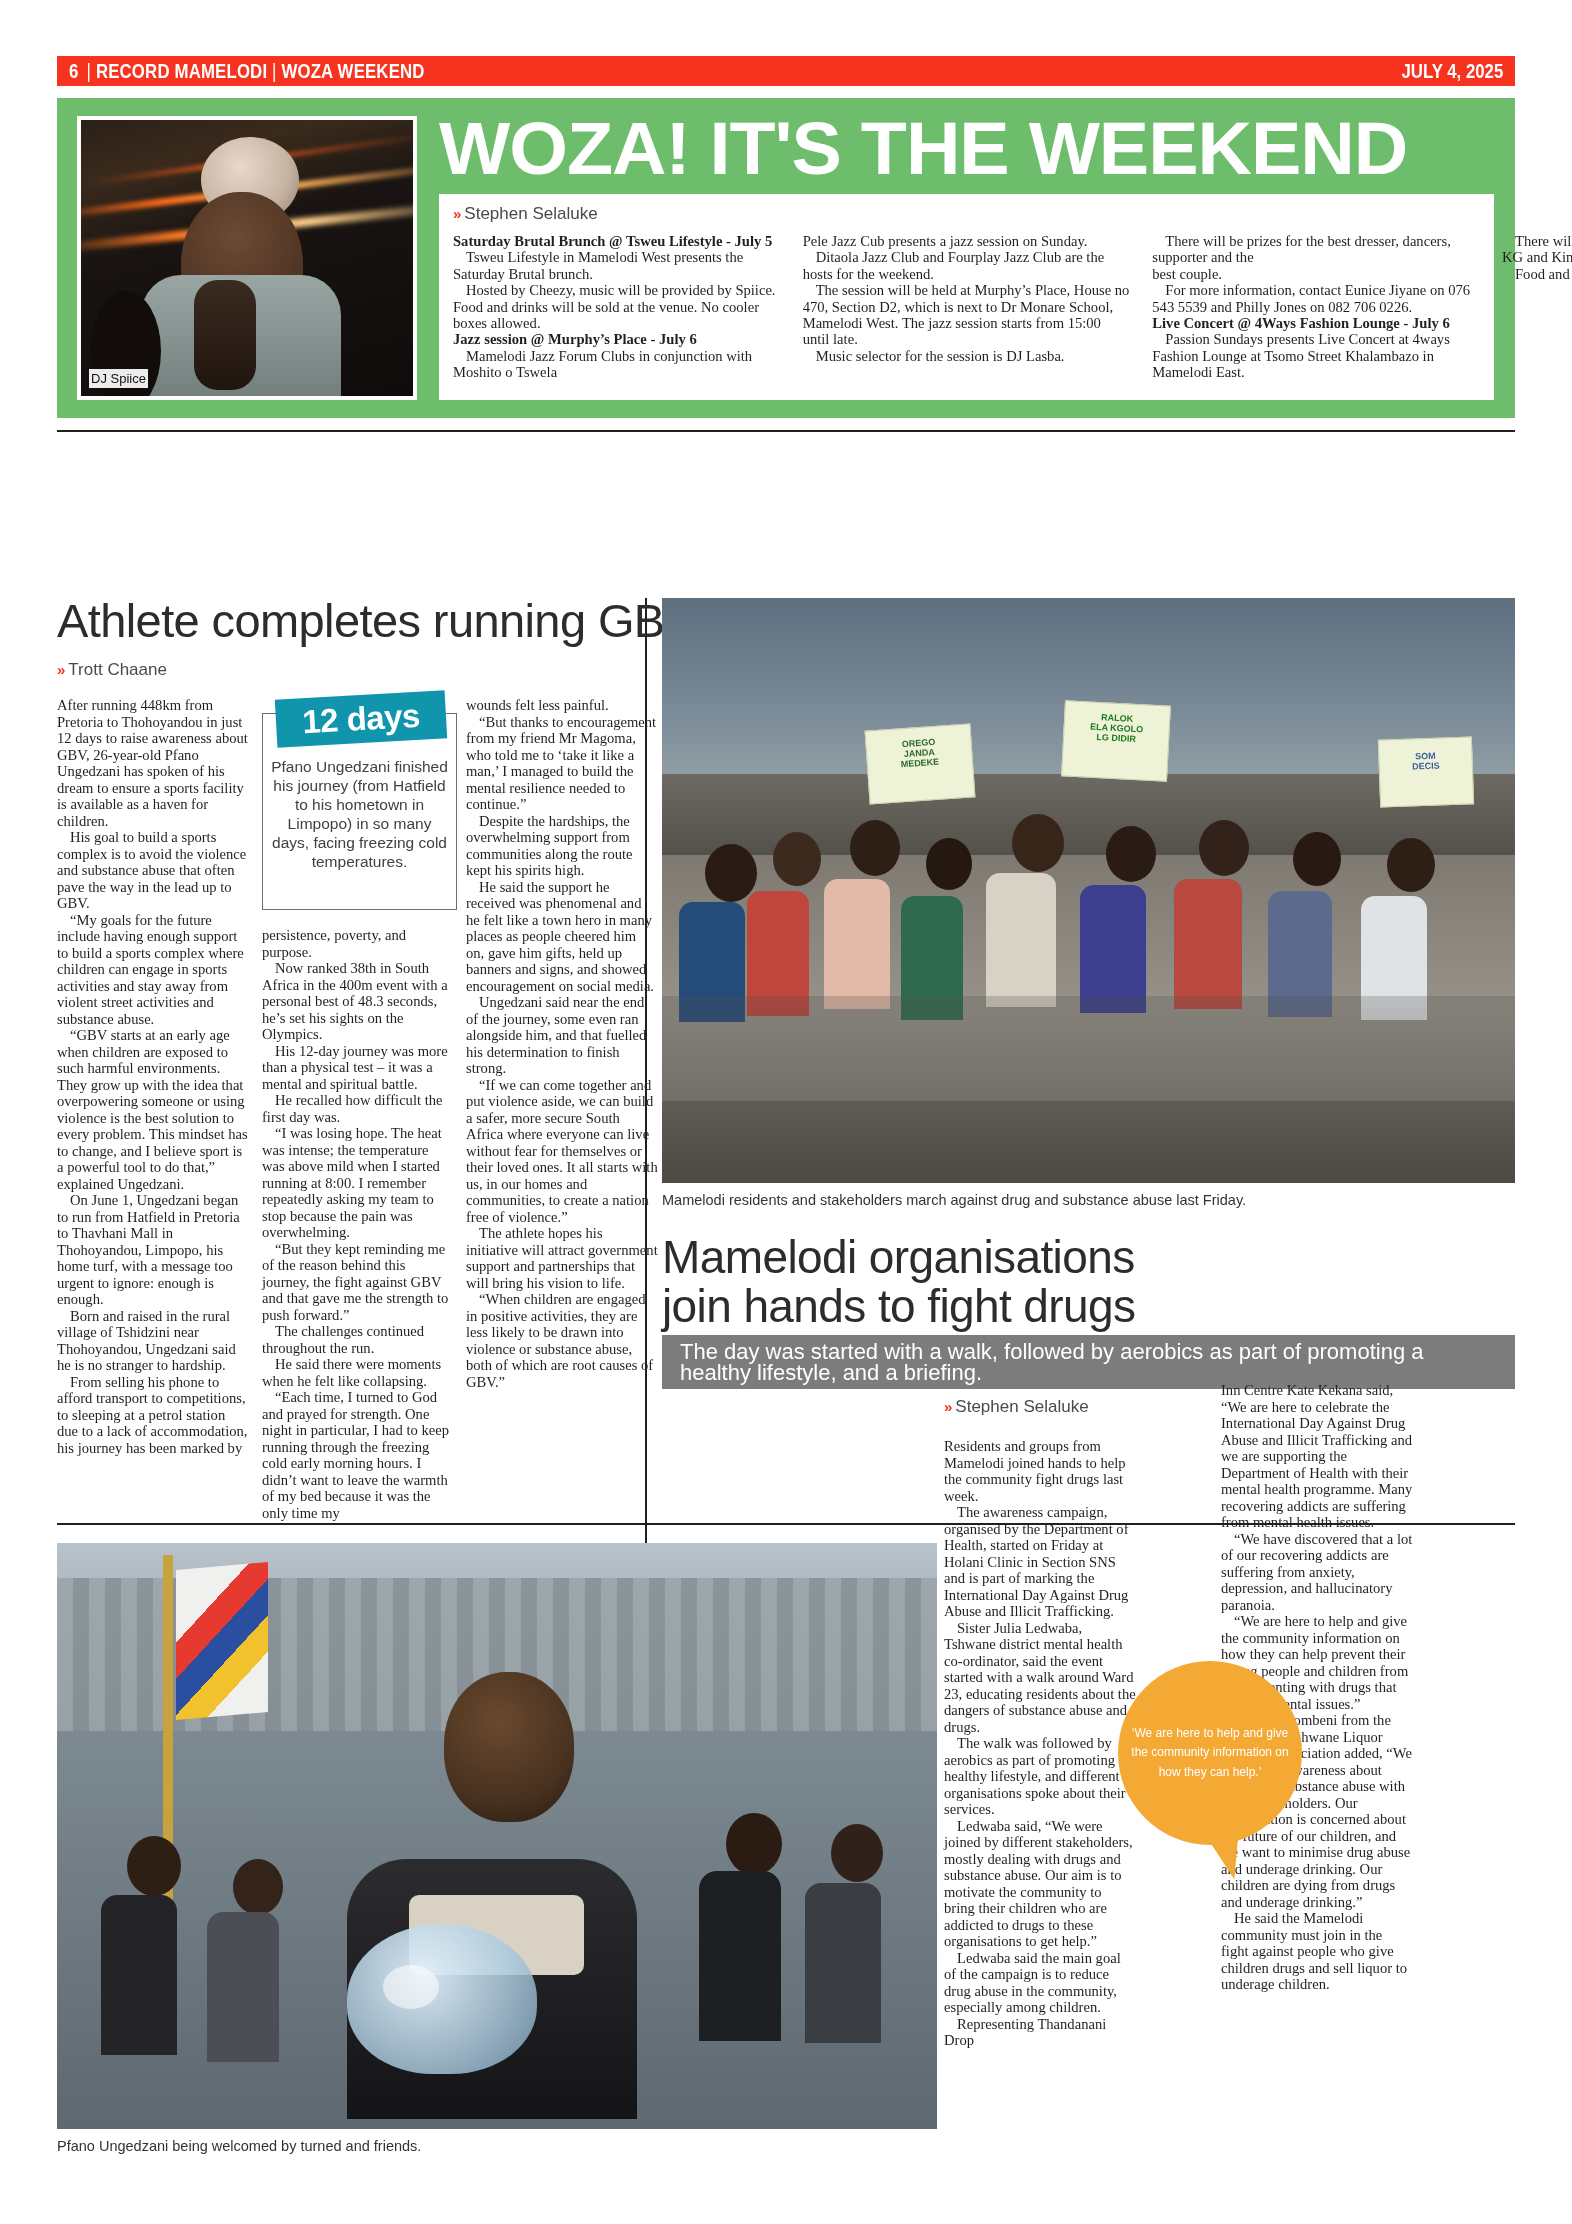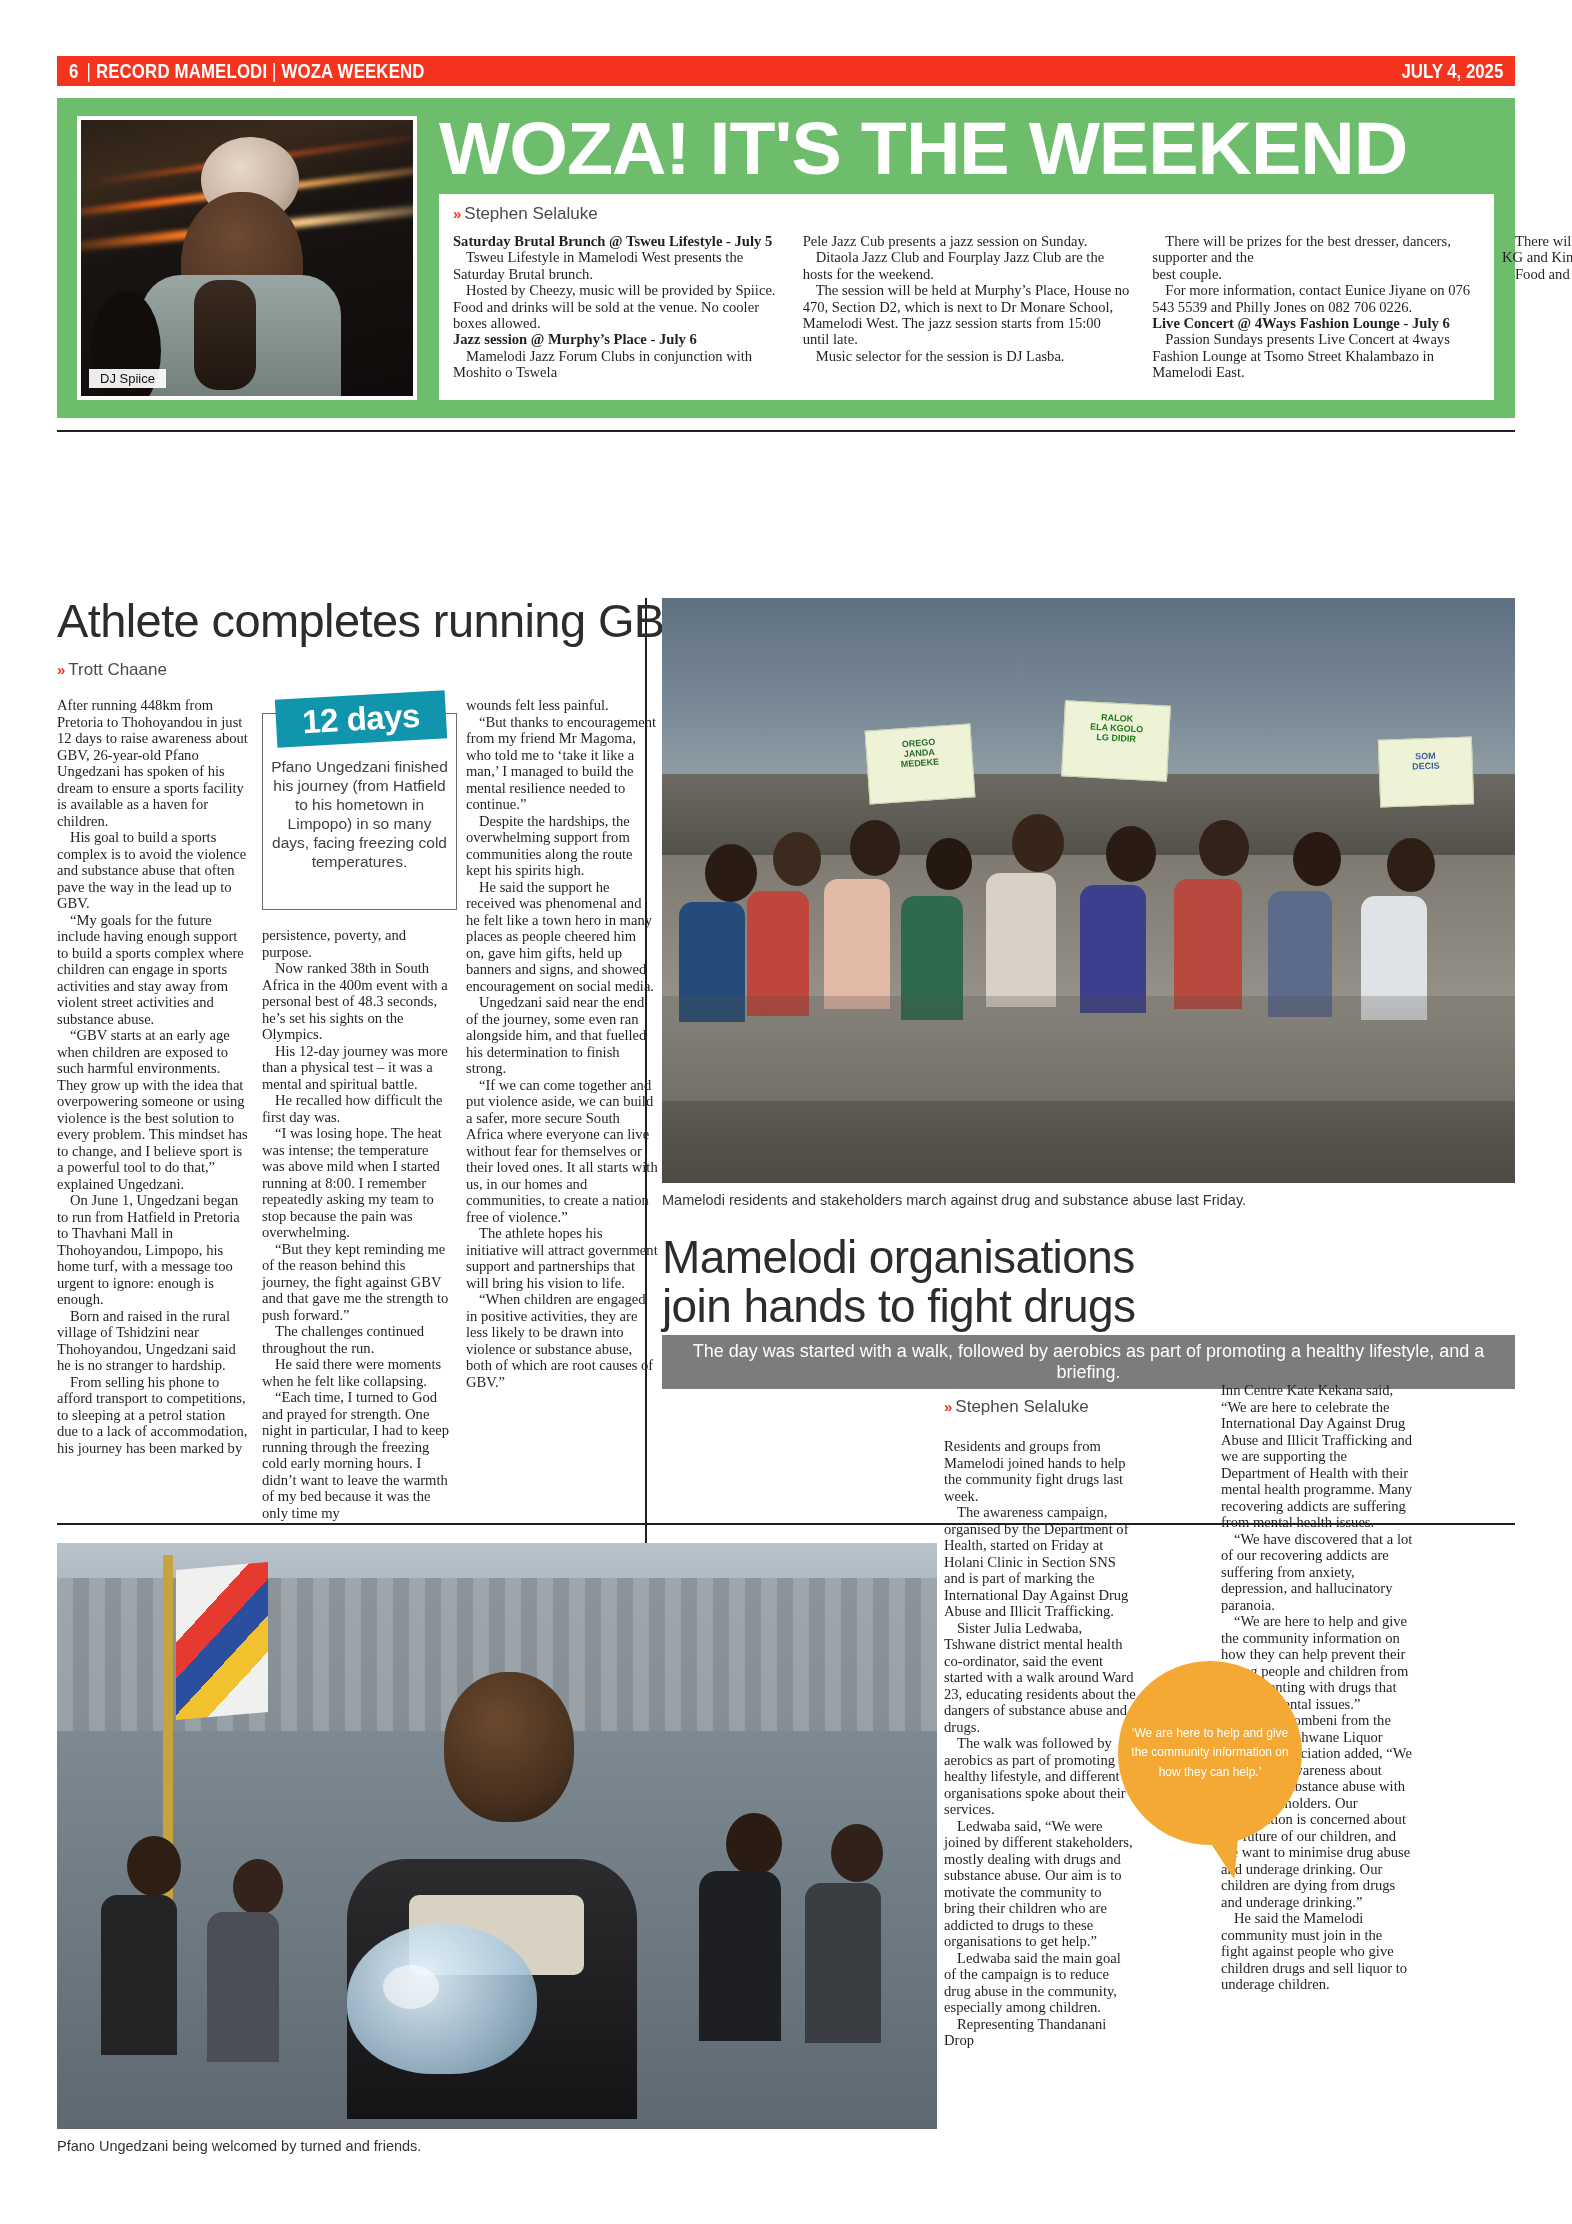--- a/index.html
+++ b/index.html
@@ -10,21 +10,21 @@
   .mh-left{font-family:"Liberation Sans Narrow","Liberation Sans",sans-serif;font-weight:bold;font-size:21px;letter-spacing:.2px;color:#fff;white-space:nowrap;transform:scaleX(.8);transform-origin:left center;}
   .mh-left .pg{margin-right:4px;}
   .mh-left .sep{font-weight:normal;}
   .mh-left .ww{font-weight:bold;}
   .mh-right{font-family:"Liberation Sans Narrow","Liberation Sans",sans-serif;font-weight:bold;font-size:21px;color:#fff;white-space:nowrap;transform:scaleX(.8);transform-origin:right center;}
 
   
   .woza-box{position:absolute;left:57px;top:98px;width:1458px;height:320px;background:#6dbd6c;}
   .woza-photo{position:absolute;left:20px;top:18px;width:340px;height:284px;border:4px solid #fff;box-sizing:border-box;overflow:hidden;background:#1a1410;}
   .ph-grad{position:absolute;inset:0;}
-  .woza-cap{position:absolute;left:8px;bottom:8px;background:rgba(255,255,255,.92);color:#111;font-family:"Liberation Sans",sans-serif;font-size:13px;padding:2px 11px;}
+  .woza-cap{position:absolute;left:8px;bottom:8px;background:rgba(255,255,255,.92);color:#111;font-family:"Liberation Sans",sans-serif;font-size:13px;padding:2px 2px;}
   .woza-title{position:absolute;left:382px;top:14px;width:1055px;height:76px;color:#fff;
      font-family:"Liberation Sans Narrow","Liberation Sans",sans-serif;font-weight:bold;font-size:74px;line-height:74px;
      letter-spacing:-1px;white-space:nowrap;transform:scaleX(1.02);transform-origin:left top;}
   .woza-white{position:absolute;left:382px;top:96px;width:1055px;height:206px;background:#fff;padding:10px 14px 8px 14px;box-sizing:border-box;}
   .byline{font-family:"Liberation Sans",sans-serif;font-size:17px;color:#4a4a4a;margin-bottom:9px;}
   .arrows{color:#f6331f;font-weight:bold;letter-spacing:-2px;margin-right:5px;font-size:15px;}
   .woza-cols{column-count:3;column-gap:22px;column-fill:auto;height:158px;font-size:14.6px;line-height:16.4px;text-align:left;}
   .woza-cols p{margin:0;text-indent:13px;}
   .woza-cols p.noind{text-indent:0;}
   .woza-cols p.hd{font-weight:bold;text-indent:0;}
@@ -52,22 +52,22 @@
       color:#fff;font-family:"Liberation Sans Narrow","Liberation Sans",sans-serif;font-weight:bold;font-size:33px;letter-spacing:-.5px;}
   .pq-body{position:absolute;left:6px;top:62px;width:183px;text-align:center;font-family:"Liberation Sans",sans-serif;font-size:15.5px;line-height:19px;color:#414042;}
 
   
   .march-photo{position:absolute;left:662px;top:598px;width:853px;height:585px;overflow:hidden;background:#7d94ad;}
   .march-cap{position:absolute;left:662px;top:1192px;width:853px;font-family:"Liberation Sans",sans-serif;font-size:14.5px;line-height:17.5px;color:#333;}
 
   
   .drugs-head{position:absolute;left:662px;top:1233px;width:860px;
      font-family:"Liberation Sans Narrow","Liberation Sans",sans-serif;font-size:46px;line-height:49px;color:#2c2c2c;letter-spacing:-.6px;}
-  .drugs-sub{position:absolute;left:662px;top:1335px;width:853px;height:54px;background:#7c7c7c;display:flex;align-items:center;justify-content:center;text-align:center;
-     color:#fff;font-family:"Liberation Sans",sans-serif;font-size:18px;line-height:21px;padding:0 18px;box-sizing:border-box;}
+  .drugs-sub{position:absolute;left:662px;top:1335px;width:853px;height:54px;background:#7c7c7c;display:flex;align-items:center;justify-content:center;
+     color:#fff;font-family:"Liberation Sans",sans-serif;font-size:22px;line-height:21px;padding:0 18px;box-sizing:border-box;}
   .drugs-by{position:absolute;left:944px;top:1397px;font-family:"Liberation Sans",sans-serif;font-size:17px;color:#4a4a4a;}
   .drugs-c1{position:absolute;left:944px;top:1438px;width:192px;}
   .drugs-c2{position:absolute;left:1221px;top:1382px;width:192px;}
 
   .bubble{position:absolute;left:1118px;top:1661px;width:184px;height:184px;border-radius:50%;background:#f4a935;
       display:flex;align-items:center;justify-content:center;text-align:center;
       color:#fff;font-family:"Liberation Sans",sans-serif;font-size:12px;line-height:19.5px;padding:0 10px;box-sizing:border-box;z-index:5;}
   .bubble-tail{position:absolute;left:1210px;top:1828px;width:0;height:0;border-left:18px solid transparent;border-right:18px solid transparent;border-top:52px solid #f4a935;transform:rotate(-14deg);z-index:4;}
 
   

